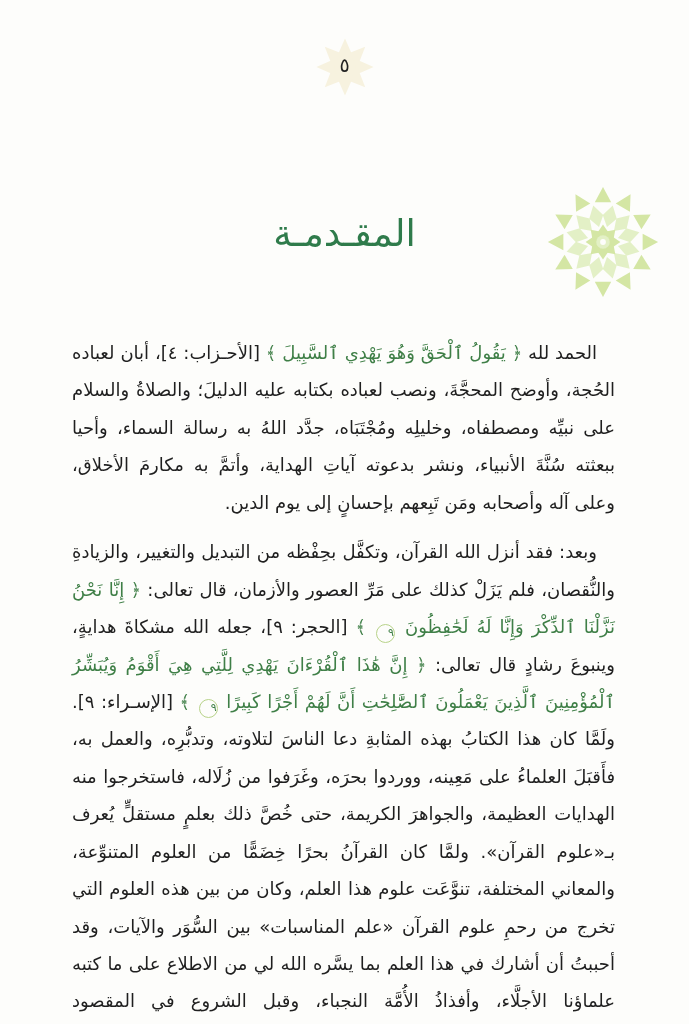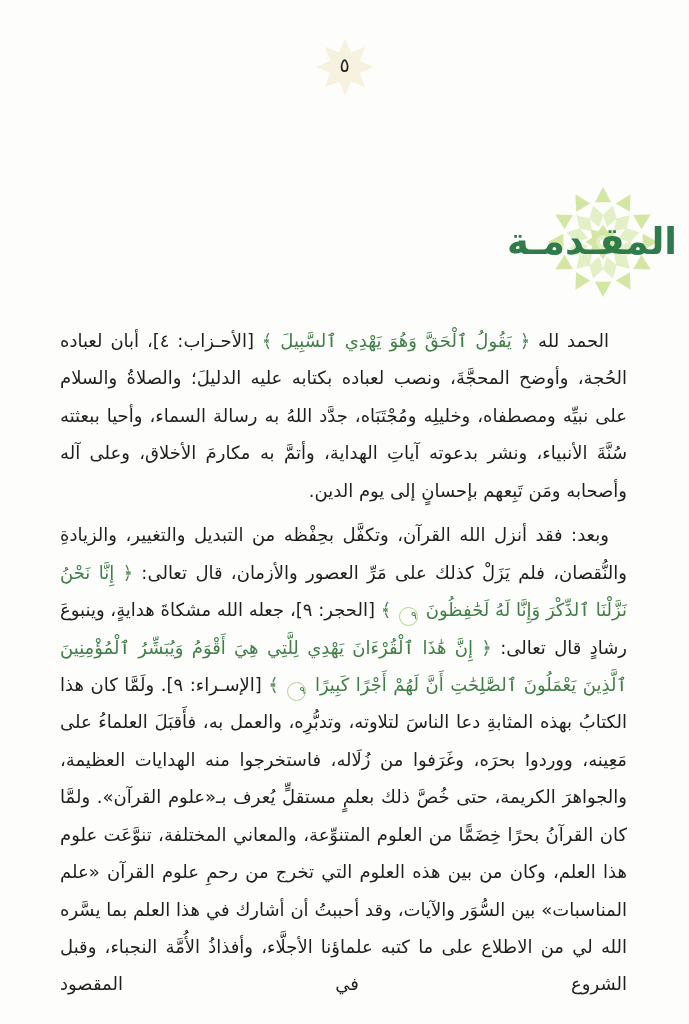--- a/index.html
+++ b/index.html
@@ -49,42 +49,42 @@
   }
   .ringA { fill: var(--ornament-mid, #d4e6a4); }
   .ringB { fill: var(--ornament-light, #e3f0c6); }
   .ringC { fill: var(--ornament-mid, #d4e6a4); }
   .faintfill { fill: var(--faint-rosette, #f7f2df); }
 
   .chapter-title {
     position: absolute;
     top: 208px;
     left: 0; right: 0;
-    margin: 12px;
-    text-align: right;
+    margin: 4px;
+    text-align: center;
     font-size: 37px;
-    font-weight: bold;
+    font-weight: normal;
     letter-spacing: 1px;
     color: var(--title-green, #2f7b4b);
   }
 
   
   .body-text {
     position: absolute;
     top: 322px;
     right: 62px;
     left: 60px;
     height: 692px;
     overflow: hidden;
     text-align: justify;
     font-size: 19px;
     line-height: 2.08;
   }
   .body-text p {
-    margin: 0;
+    margin: 12px;
     text-indent: 1em;
   }
   .body-text p + p { margin-top: 7px; }
   .body-text p.continued { text-align-last: justify; }
 
   .quran { color: var(--verse-green, #3f7f47); }
   .plain { color: var(--text-color, #1f1f1f); }
   .aya {
     display: inline-block;
     width: 17px;

